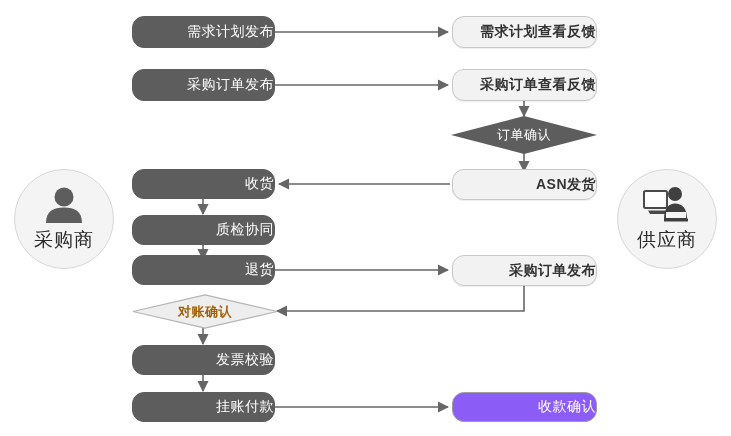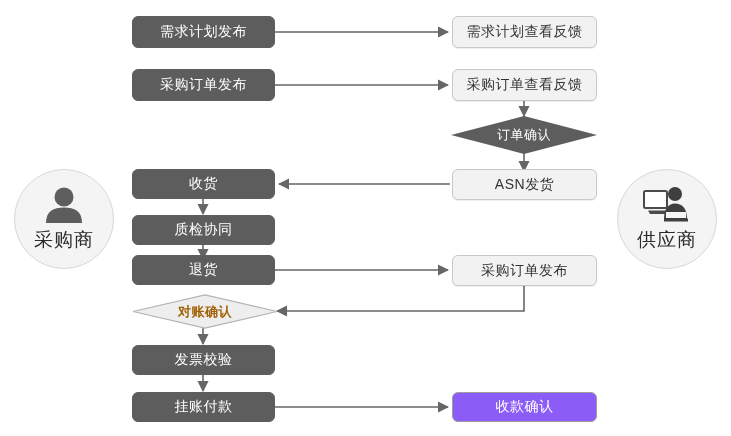--- a/index.html
+++ b/index.html
@@ -25,42 +25,43 @@
     height: 436px;
     pointer-events: none;
   }
 
   
   .node {
     position: absolute;
     box-sizing: border-box;
     display: flex;
     align-items: center;
-    justify-content: center;
-    border-radius: 6px;
+    justify-content: flex-end;
+    border-radius: 12px;
     font-size: 14px;
     letter-spacing: 0.5px;
     white-space: nowrap;
     z-index: 3;
   }
   .node.dark {
     background: #5d5d5d;
     color: #ffffff;
     border: 1px solid #5d5d5d;
   }
   .node.mid {
     background: #8b5cf6;
     color: #ffffff;
     border: 1px solid #9e9e9e;
   }
   .node.light {
     background: #f2f2f2;
     color: #333333;
     border: 1px solid #c8c8c8;
     box-shadow: 0 1px 1px rgba(0,0,0,0.07);
+    font-weight: bold;
   }
 
   
   .diamond {
     position: absolute;
     z-index: 3;
   }
   .diamond .dlabel {
     position: absolute;
     left: 0;

